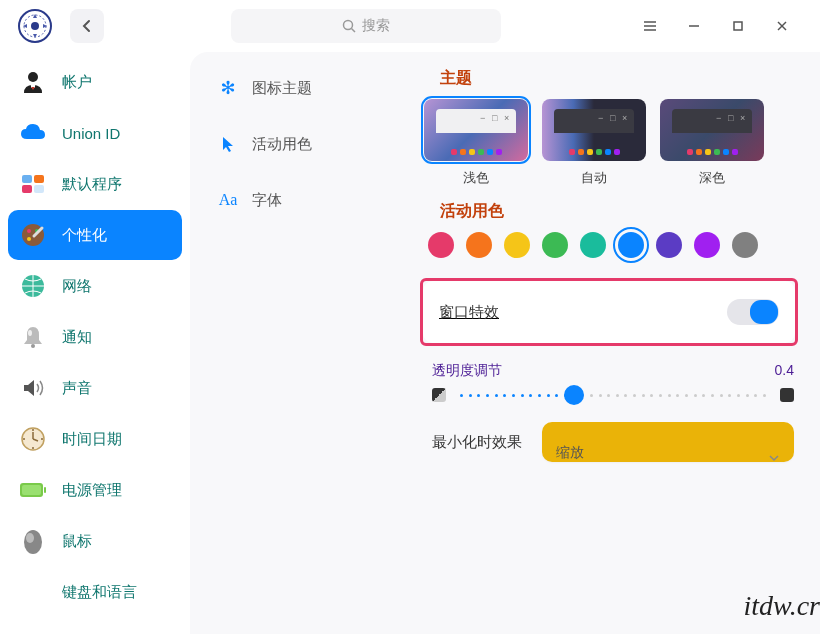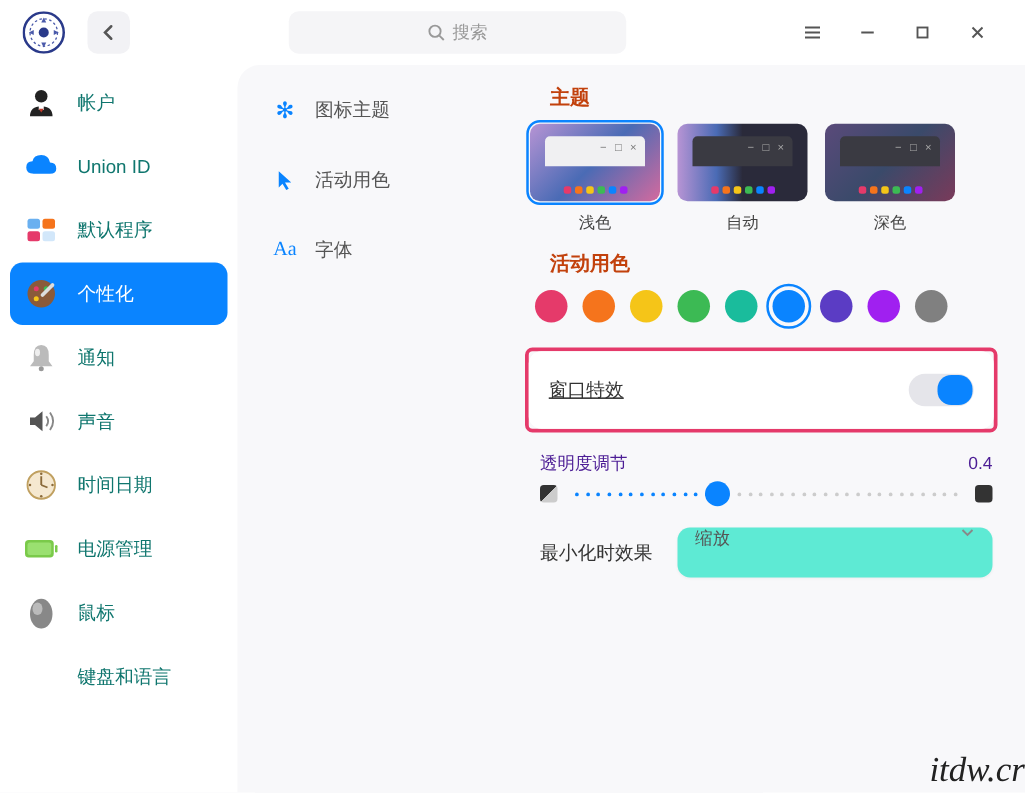--- a/index.html
+++ b/index.html
@@ -62,23 +62,23 @@
 .slider-row { display: flex; align-items: center; gap: 14px; }
 .slider-ico { width: 14px; height: 14px; border-radius: 3px; }
 .slider-track { flex: 1; height: 4px; position: relative; }
 .slider-dots { position: absolute; inset: 0; display: flex; justify-content: space-between; align-items: center; }
 .slider-dots span { width: 3px; height: 3px; border-radius: 50%; background: #0a84ff; }
 .slider-dots span.off { background: #ccc; }
 .slider-thumb { position: absolute; width: 20px; height: 20px; border-radius: 50%; background: #0a84ff; top: -8px; left: 34%; }
 
 .select-row { display: flex; align-items: center; gap: 20px; padding: 0 16px 0 8px; }
 .select-label { font-size: 15px; color: #333; }
-.select { flex: 1; height: 40px; background: #5eead4; border-radius: 10px; display: flex; align-items: flex-start; justify-content: space-between; padding: 0 14px; cursor: pointer; color: #555; font-size: 14px; box-shadow: 0 1px 2px rgba(0,0,0,0.04); }
-
-.watermark { position: absolute; right: 0; bottom: 1px; font-family: "Times New Roman", serif; font-size: 28px; font-style: italic; color: #222; pointer-events: none; }
+.select { flex: 1; height: 40px; background: #eab308; border-radius: 10px; display: flex; align-items: flex-end; justify-content: space-between; padding: 0 14px; cursor: pointer; color: #555; font-size: 14px; box-shadow: 0 1px 2px rgba(0,0,0,0.04); }
+
+.watermark { position: absolute; right: 0; bottom: 12px; font-family: "Times New Roman", serif; font-size: 28px; font-style: italic; color: #222; pointer-events: none; }
 </style>
 </head>
 <body>
 
 <div class="titlebar">
   <div class="app-icon">
     <svg viewBox="0 0 34 34">
         <circle cx="17" cy="17" r="16" fill="#fff" stroke="#2a3a8a" stroke-width="2"></circle>
         <circle cx="17" cy="17" r="11" fill="none" stroke="#4a5aaa" stroke-width="1" stroke-dasharray="2 2"></circle>
         <circle cx="17" cy="17" r="4" fill="#2a3a8a"></circle>
@@ -162,20 +162,29 @@
         <div class="side-icon">
           <svg width="26" height="26" viewBox="0 0 26 26">
             <circle cx="13" cy="13" r="11" fill="#8a5a3a"></circle>
             <circle cx="9" cy="9" r="2" fill="#e53a6a"></circle>
             <circle cx="17" cy="9" r="2" fill="#3cba54"></circle>
             <circle cx="9" cy="17" r="2" fill="#f5c518"></circle>
             <path d="M14 14 L22 6" stroke="#ddd" stroke-width="3" stroke-linecap="round"></path>
           </svg>
         </div>
         <span class="side-label">个性化</span>
+      </div>
+    <div class="side-item">
+        <div class="side-icon">
+          <svg width="26" height="26" viewBox="0 0 26 26">
+            <circle cx="13" cy="13" r="11" fill="#3cba9c"></circle>
+            <path d="M2 13 H24 M13 2 V24 M5 6 Q13 10 21 6 M5 20 Q13 16 21 20" stroke="#fff" stroke-width="1" fill="none"></path>
+          </svg>
+        </div>
+        <span class="side-label">网络</span>
       </div>
     <div class="side-item">
         <div class="side-icon">
           <svg width="22" height="24" viewBox="0 0 22 24">
             <path d="M11 2 Q5 2 5 10 L5 15 L2 19 L20 19 L17 15 L17 10 Q17 2 11 2 Z" fill="#bbb"></path>
             <circle cx="11" cy="21" r="2" fill="#999"></circle>
             <ellipse cx="8" cy="8" rx="2" ry="3" fill="#eee"></ellipse>
           </svg>
         </div>
         <span class="side-label">通知</span>

